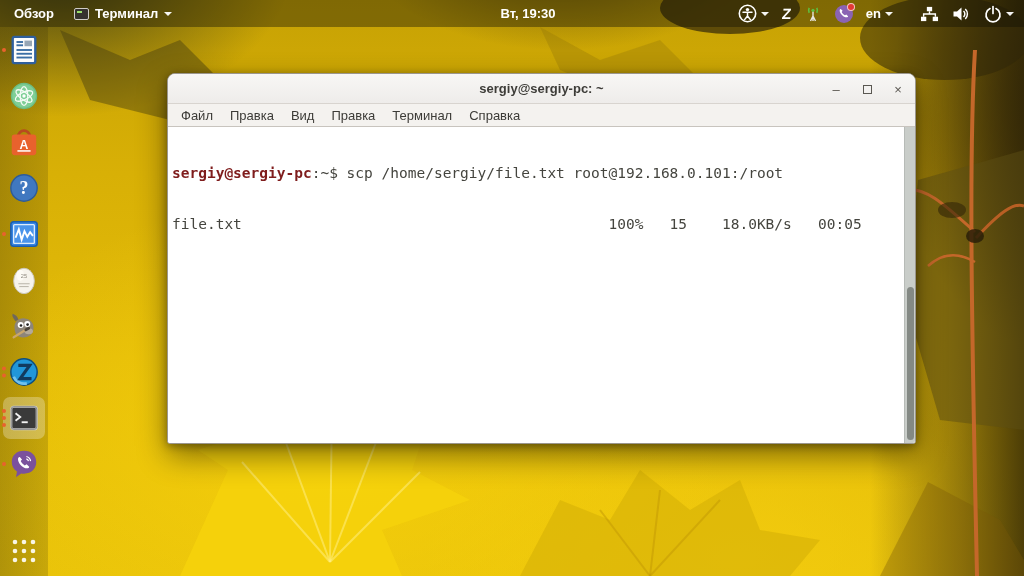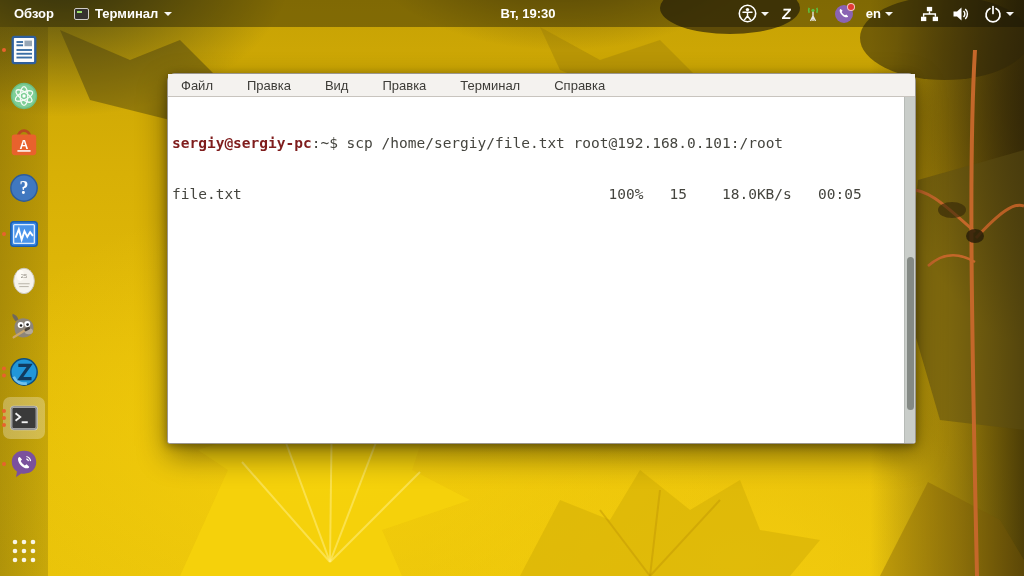--- a/index.html
+++ b/index.html
@@ -57,21 +57,21 @@
     border-radius:8px 8px 3px 3px; box-shadow:0 12px 30px rgba(0,0,0,0.45), 0 2px 8px rgba(0,0,0,0.35);
     border:1px solid #9b968e; background:#fff; z-index:30; display:flex; flex-direction:column; }
   .titlebar { height:30px; background:linear-gradient(#f8f7f5, #eeecea);
     border-bottom:1px solid #d8d4cf; border-radius:7px 7px 0 0;
     display:flex; align-items:center; justify-content:center; position:relative; }
   .title { font-size:13px; font-weight:700; color:#3d3c38; }
   .controls { position:absolute; right:10px; top:0; height:30px; display:flex; align-items:center; gap:17px; color:#5a5751; }
   .ctrl { width:14px; text-align:center; font-size:13px; cursor:default; }
   .ctrl-max { width:9px; height:9px; border:1.5px solid #5a5751; display:inline-block; }
   .menubar { height:23px; background:#f4f2ef; border-bottom:1px solid #c8c4be;
-    display:flex; align-items:center; gap:18px; padding-left:5px; }
+    display:flex; align-items:center; gap:1px; padding-left:5px; }
   .menu-item { font-size:13px; color:#3c3b37; padding:2px 8px; }
   .term-body { position:relative; flex:1; background:#ffffff; border-radius:0 0 2px 2px; overflow:hidden; }
   .term-text { position:absolute; left:4px; top:3px; font-family:"DejaVu Sans Mono", monospace;
     font-size:14.5px; line-height:17.3px; color:#45453f; white-space:pre; }
   .prompt { color:#7f1d1d; font-weight:700;margin-top:16px; }
   .cursor { display:inline-block; width:8px; height:15px; border:1px solid #55554f; vertical-align:text-bottom; }
   .scrollbar { position:absolute; right:0; top:0; bottom:0; width:11px; background:#c9cdc9; border-left:1px solid #b7bbb7; }
   .thumb { position:absolute; left:2px; width:7px; top:160px; height:153px; background:#848984; border-radius:4px; }
 </style>
 </head>
@@ -303,20 +303,28 @@
           <circle cx="22" cy="13" r="2.3"></circle>
         <circle cx="4" cy="22" r="2.3"></circle>
           <circle cx="13" cy="22" r="2.3"></circle>
           <circle cx="22" cy="22" r="2.3"></circle>
       </g>
     </svg>
   </div>
 </div>
 
 <div class="window">
+  <div class="titlebar">
+    <span class="title">sergiy@sergiy-pc: ~</span>
+    <span class="controls">
+      <span class="ctrl">–</span>
+      <span class="ctrl"><span class="ctrl-max"></span></span>
+      <span class="ctrl">×</span>
+    </span>
+  </div>
   <div class="menubar">
     <span class="menu-item">Файл</span>
     <span class="menu-item">Правка</span>
     <span class="menu-item">Вид</span>
     <span class="menu-item">Правка</span>
     <span class="menu-item">Терминал</span>
     <span class="menu-item">Справка</span>
   </div>
   <div class="term-body">
     <div class="term-text">

